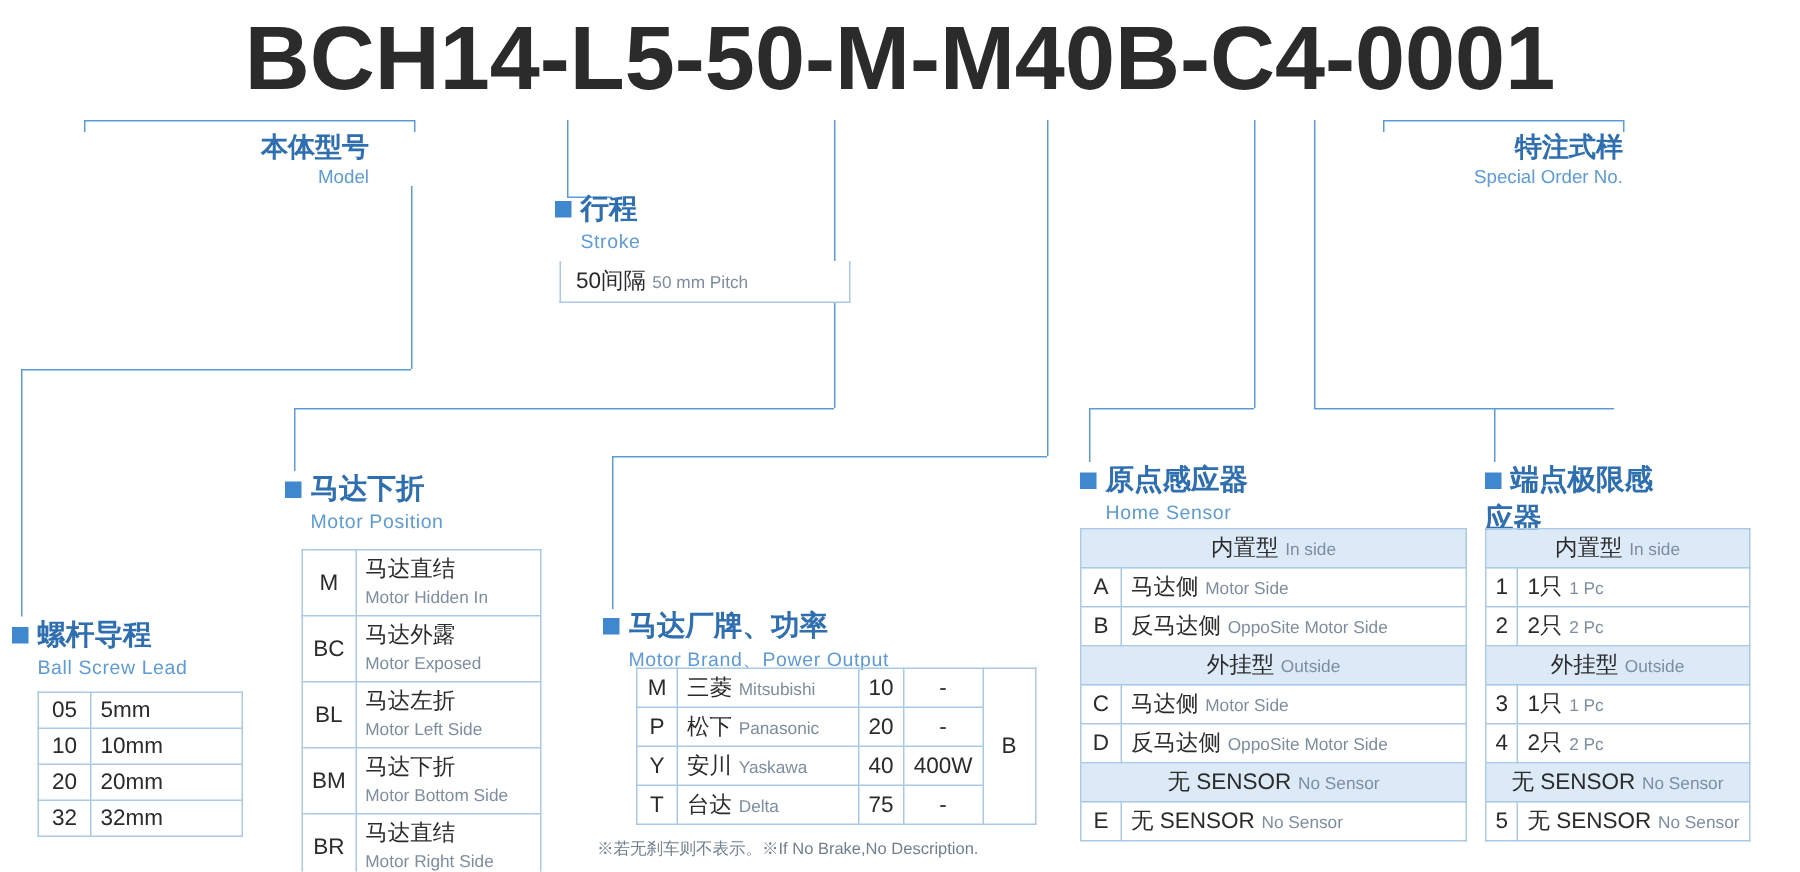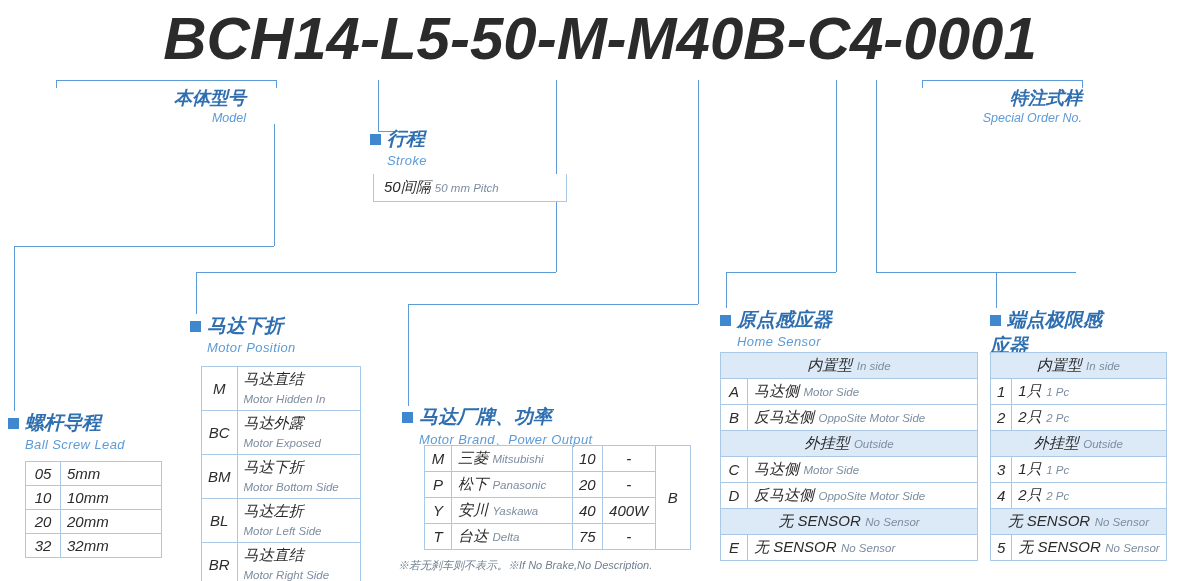--- a/index.html
+++ b/index.html
@@ -1,17 +1,17 @@
 <!DOCTYPE html>
 <html><head>
 <meta charset="utf-8">
 <style>
   html,body{margin:0;padding:0;}
   body{width:1200px;height:581px;background:#ffffff;font-family:"Liberation Sans",sans-serif;color:#1b2a3a;overflow:hidden;position:relative;}
-  #root{position:relative;width:1108px;height:581px;font-style:italic;}
+  #root{position:relative;width:1108px;height:581px;}
 
   
   .code-line{position:absolute;left:0;top:4px;width:1200px;text-align:center;white-space:nowrap;}
   .code-line span{font-size:60px;font-weight:bold;color:#2b2b2b;letter-spacing:0px;font-family:"Liberation Sans",sans-serif;}
   .code-line .sep{font-weight:bold;}
 
   
   .ln{position:absolute;background:#5c9bd6;}
   .lnh{height:1px;}
   .lnv{width:1px;}
@@ -175,37 +175,37 @@
           </td>
         <td>
             <div class="cell">
           <span class="cn-t">马达外露</span><br>
           <span class="en-t">Motor Exposed</span>
         </div>
           </td>
       </tr>
       <tr>
         <td>
+            <div class="cell k">BL</div>
+          </td>
+        <td>
+            <div class="cell">
+          <span class="cn-t">马达左折</span><br>
+          <span class="en-t">Motor Left Side</span>
+        </div>
+          </td>
+      </tr>
+      <tr>
+        <td>
             <div class="cell k">BM</div>
           </td>
         <td>
             <div class="cell">
           <span class="cn-t">马达下折</span><br>
           <span class="en-t">Motor Bottom Side</span>
-        </div>
-          </td>
-      </tr>
-      <tr>
-        <td>
-            <div class="cell k">BL</div>
-          </td>
-        <td>
-            <div class="cell">
-          <span class="cn-t">马达左折</span><br>
-          <span class="en-t">Motor Left Side</span>
         </div>
           </td>
       </tr>
       <tr>
         <td>
             <div class="cell k">BR</div>
           </td>
         <td>
             <div class="cell">
           <span class="cn-t">马达直结</span><br>

